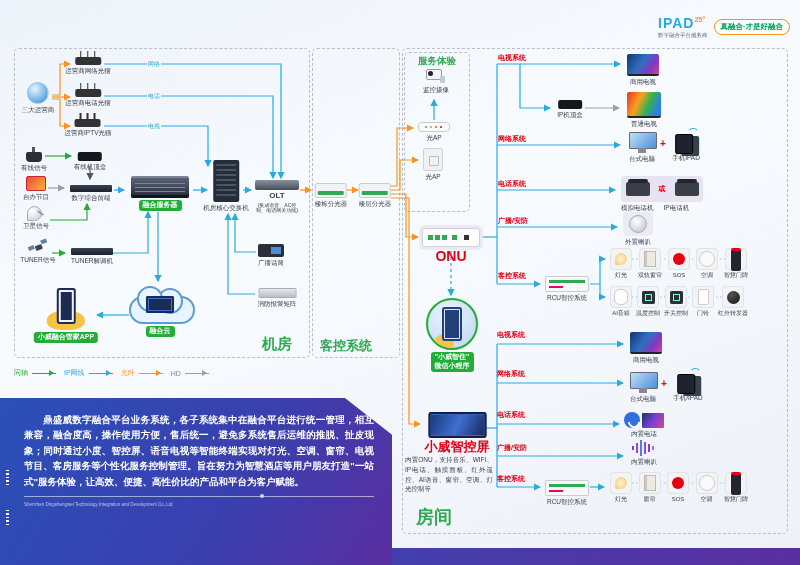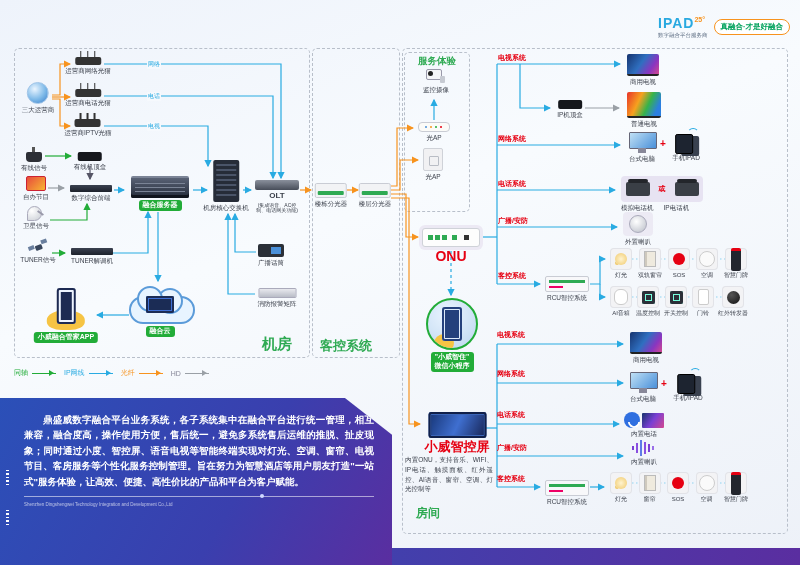--- a/index.html
+++ b/index.html
@@ -224,21 +224,21 @@
   </div>
 
   <div class="dbox" style="left:14px;top:48px;width:294px;height:308px;"></div>
   <div class="dbox" style="left:312px;top:48px;width:86px;height:308px;"></div>
   <div class="dbox" style="left:402px;top:48px;width:384px;height:484px;"></div>
   <div class="dbox" style="left:404px;top:52px;width:64px;height:158px;"></div>
 
   <div class="arealbl" style="left:262px;top:335px;font-size:15px;">机房</div>
   <div class="arealbl" style="left:320px;top:337px;font-size:13px;">客控系统</div>
   <div class="arealbl" style="left:418px;top:55px;font-size:9.5px;">服务体验</div>
-  <div class="arealbl" style="left:416px;top:505px;font-size:12px;">房间</div>
+  <div class="arealbl" style="left:416px;top:505px;font-size:18px;">房间</div>
 
   <div class="node" style="left:38px;top:82px;">
     <span class="globe"></span>
     <span class="lbl">三大运营商</span>
   </div>
   <div class="node" style="left:88px;top:50px;">
     <span class="router"></span>
     <span class="lbl">运营商网络光猫</span>
   </div>
   <div class="node" style="left:88px;top:82px;">

